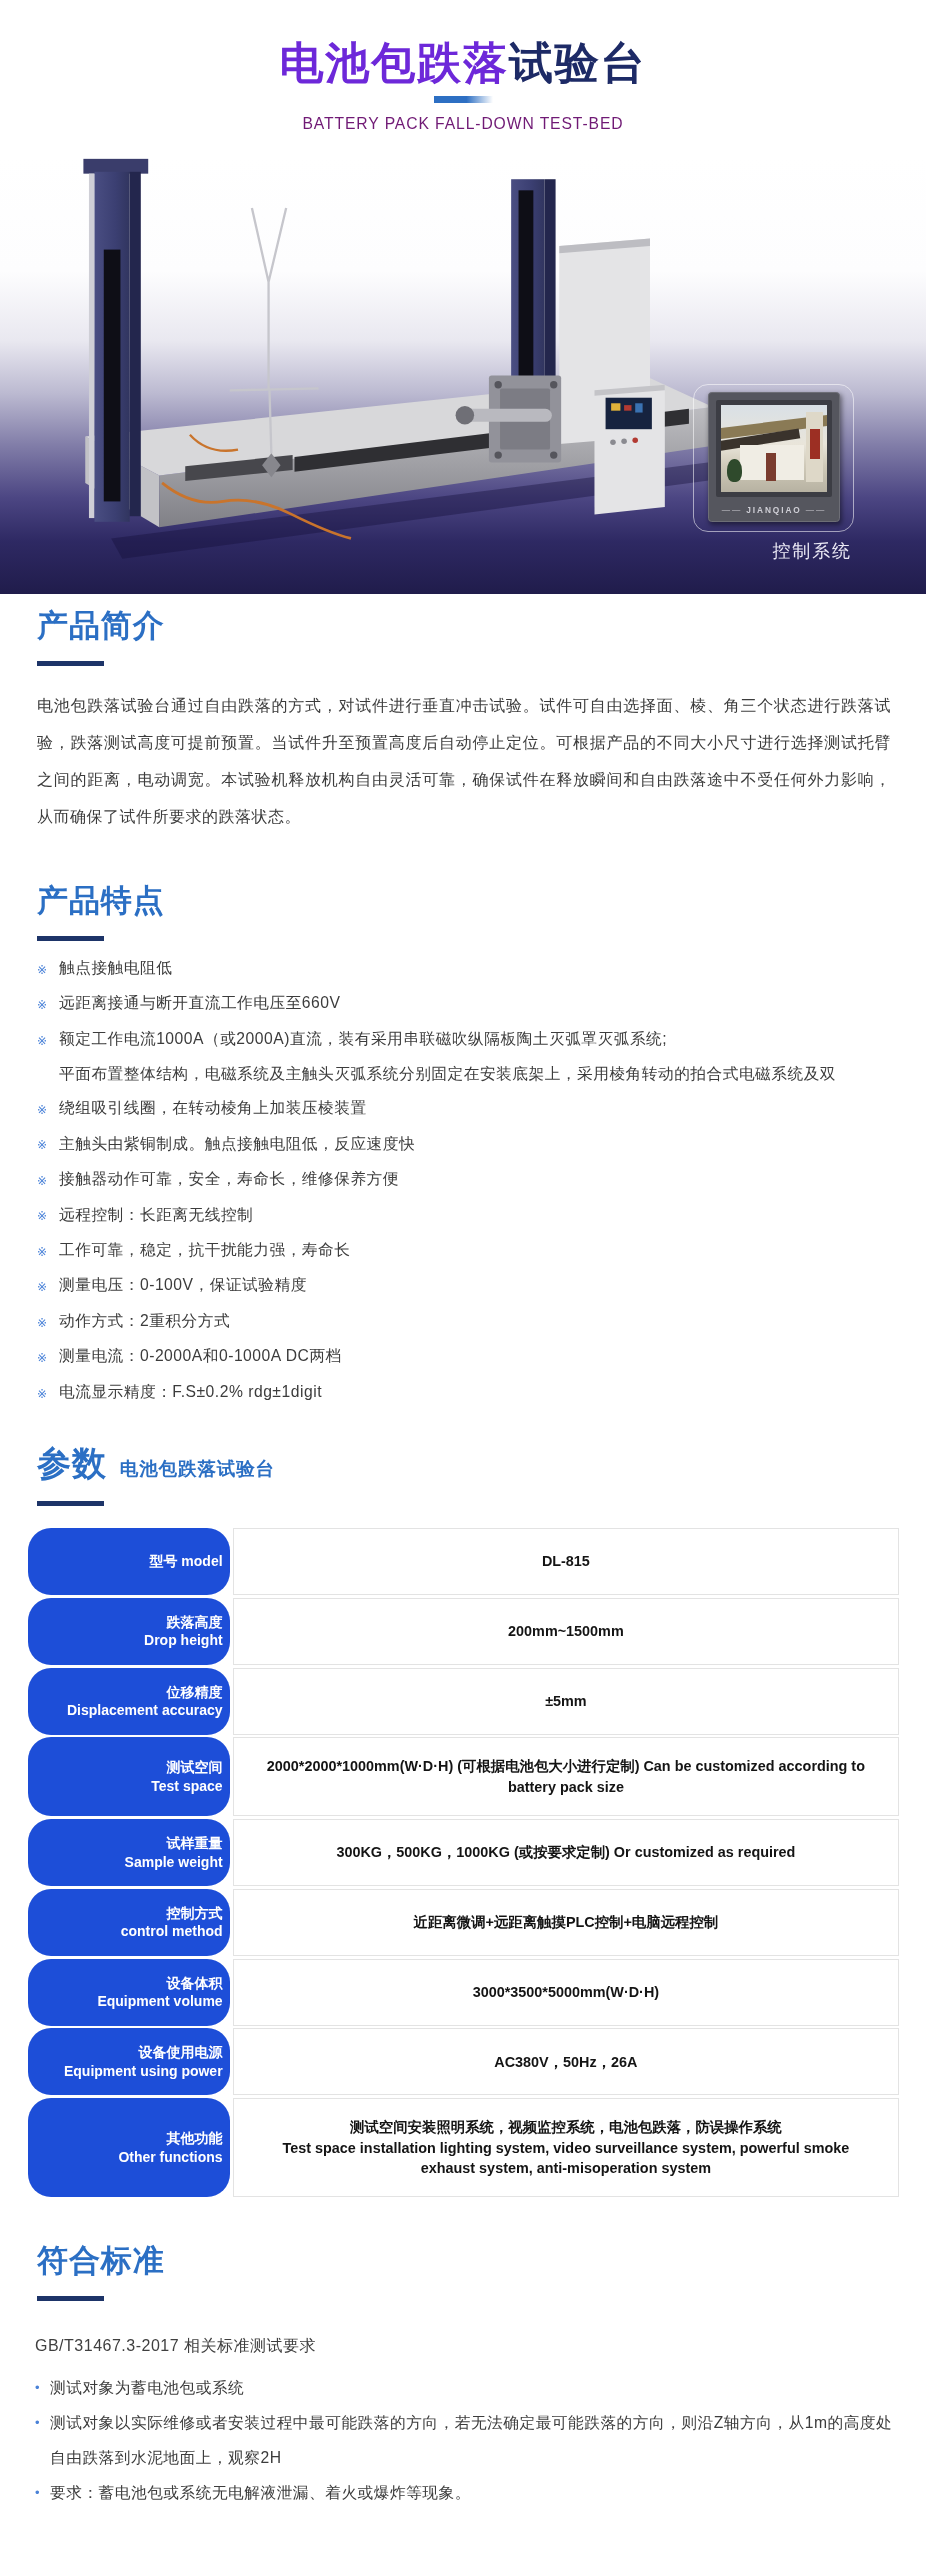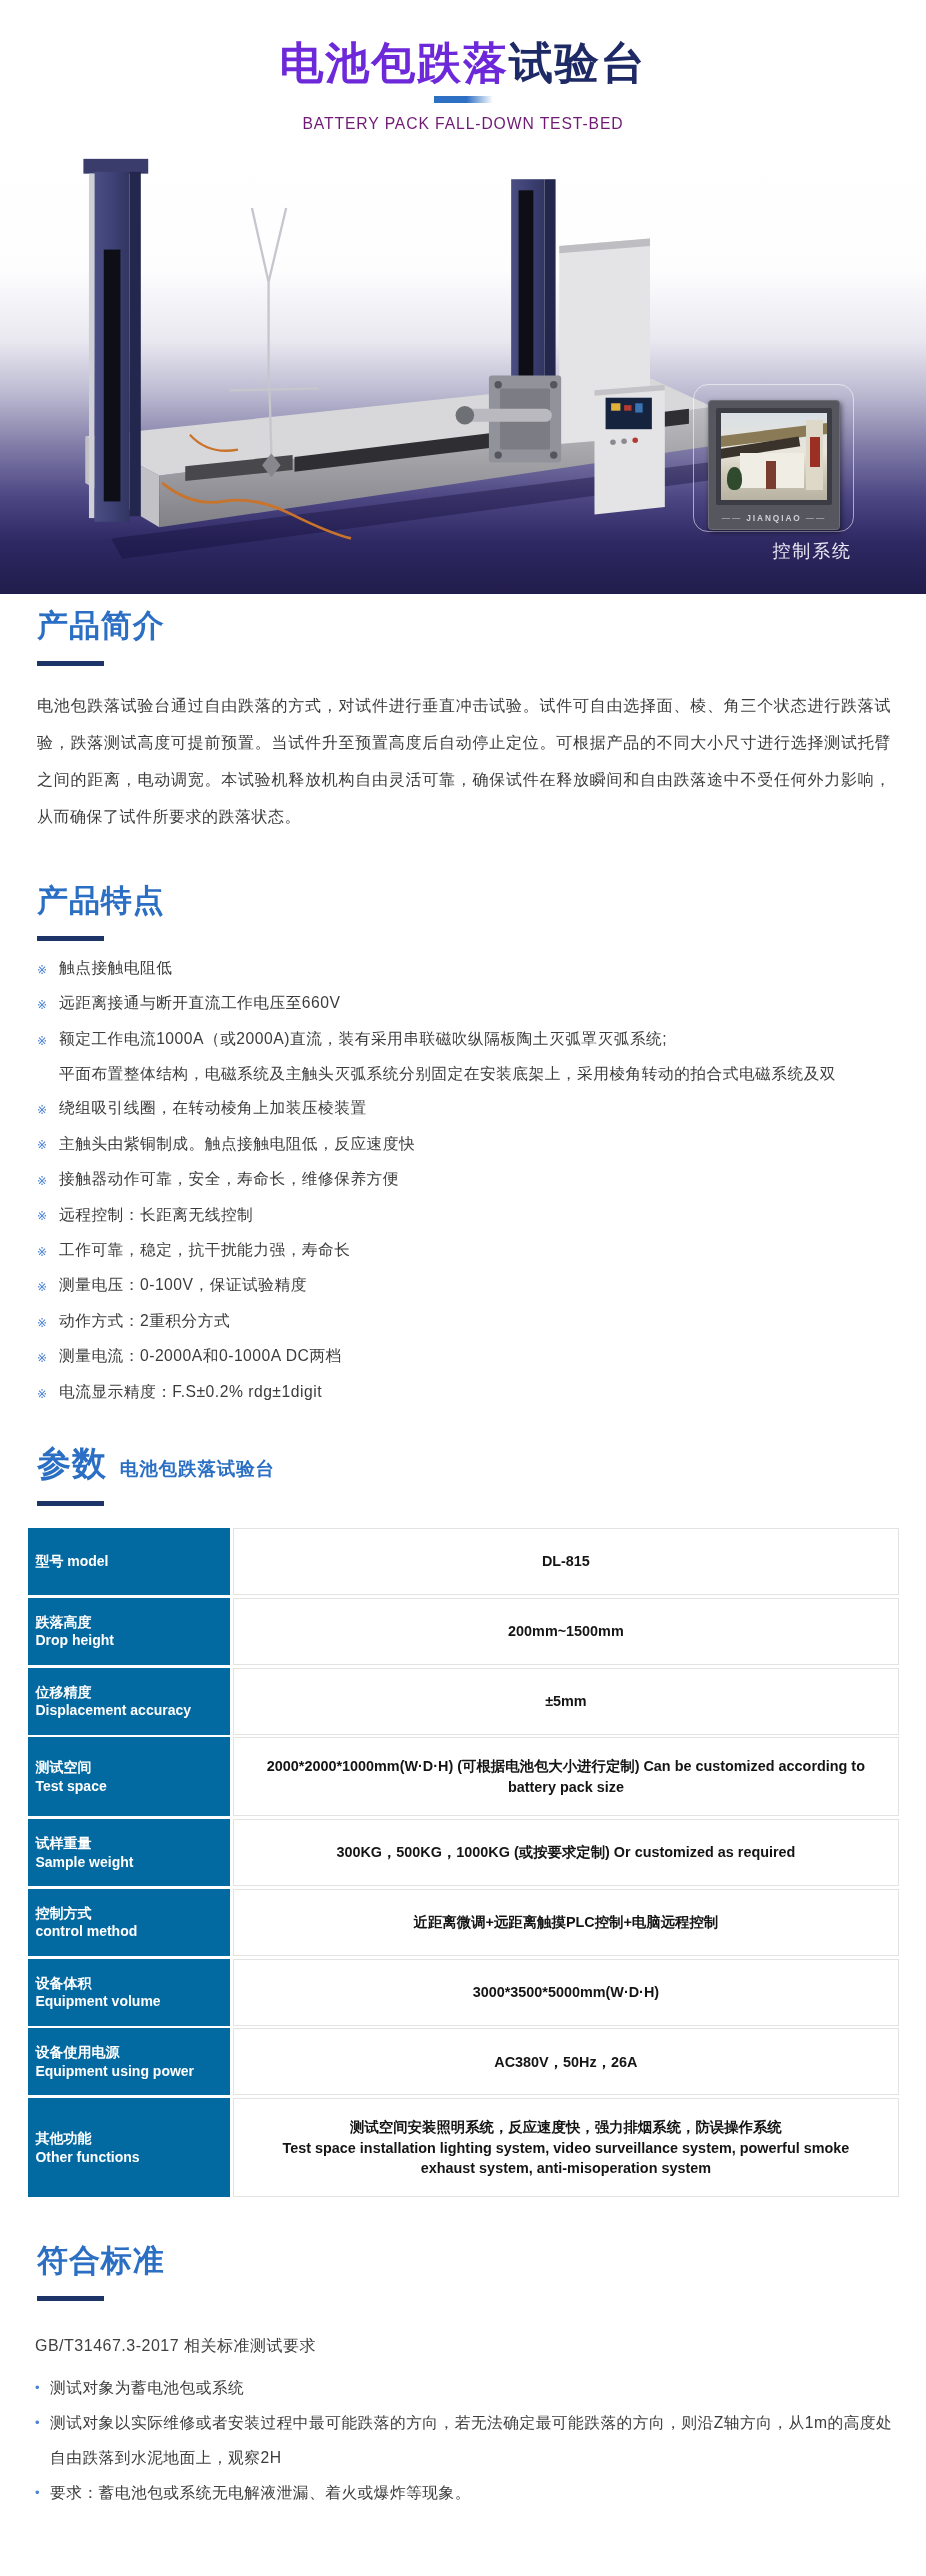--- a/index.html
+++ b/index.html
@@ -25,21 +25,21 @@
     position:absolute; top:157px; left:0; width:926px; height:437px;
     background:linear-gradient(180deg,#ffffff 0%,#fdfdfe 26%,#e9e8f0 42%,#bcbad1 54%,
                #817da8 66%,#4c4683 78%,#2e2963 88%,#201c4b 100%);
   }
   .hero svg { position:absolute; top:0; left:0; }
   .ctrl-box {
     position:absolute; left:693px; top:227px; width:159px; height:146px;
     border:0.9px solid rgba(255,255,255,0.55); border-radius:15px;
   }
   .ctrl-frame {
-    position:absolute; left:14px; top:15px; width:130px; height:128px;
+    position:absolute; left:14px; top:7px; width:130px; height:128px;
     background:#55565e; border-radius:3.7px; box-shadow:1.9px 2.8px 5.6px rgba(0,0,0,0.45);
     border:0.9px solid #6d6e76;
   }
   .ctrl-bezel {
     position:absolute; left:7.4px; top:7.4px; right:7.4px; bottom:24px;
     background:#3c3d44; border-radius:1.9px;
   }
   .ctrl-photo {
     position:absolute; left:4.6px; top:4.6px; right:4.6px; bottom:4.6px; overflow:hidden;
     background:linear-gradient(180deg,#d9e0e6 0%,#e9e5da 45%,#cfc9b8 70%,#b7b2a2 100%);
@@ -83,24 +83,25 @@
   .features { position:absolute; left:37px; top:960px; width:861px; }
   .feat-line { display:flex; align-items:flex-start; margin-bottom:17.6px;
     font-size:15.7px; line-height:16px; color:#3c3c3c; letter-spacing:0.5px; }
   .feat-marker { width:22px; flex:0 0 22px; color:#4a82d8; font-size:12px; padding-top:1.9px; }
 
   
   .ptable { position:absolute; left:28px; top:1528px; width:871px;
     display:flex; flex-direction:column; gap:2.8px; }
   .t-row { display:flex; gap:2.8px; min-height:67px; }
   .t-label {
-    flex:0 0 202px; background:#0369a1; color:#ffffff;
-    display:flex; flex-direction:column; justify-content:center; align-items:flex-start;
+    flex:0 0 202px; background:#1d4ed8; color:#ffffff;
+    display:flex; flex-direction:column; justify-content:center; align-items:flex-end;
     text-align:center; font-size:14px; font-weight:bold; line-height:18.5px; padding:5.6px 7.4px;
     box-sizing:border-box;
+    border-radius:23px;
   }
   .t-label span { display:block; }
   .t-value {
     flex:1; background:#ffffff; border:0.9px solid #e3e3e3;
     display:flex; flex-direction:column; justify-content:center; align-items:center;
     text-align:center; font-size:14.4px; font-weight:bold; color:#141414; line-height:20.4px;
     padding:18px 24px; box-sizing:border-box;
   }
   .t-value span { display:block; }
   .t-row.tall { min-height:93px; }
@@ -356,21 +357,21 @@
           <span>AC380V，50Hz，26A</span>
           <span></span>
         </div>
     </div>
     <div class="t-row tall">
       <div class="t-label">
           <span>其他功能</span>
           <span>Other functions</span>
         </div>
       <div class="t-value">
-          <span>测试空间安装照明系统，反应速度快，强力排烟系统，防误操作系统</span>
+          <span>测试空间安装照明系统，视频监控系统，电池包跌落，防误操作系统</span>
           <span>Test space installation lighting system, video surveillance system, powerful smoke exhaust system, anti-misoperation system</span>
         </div>
     </div>
   </div>
 
   <div class="sec-head" style="top:2240px;">
     <h2>符合标准</h2>
     <div class="sec-rule"></div>
   </div>
   <div class="standards">

